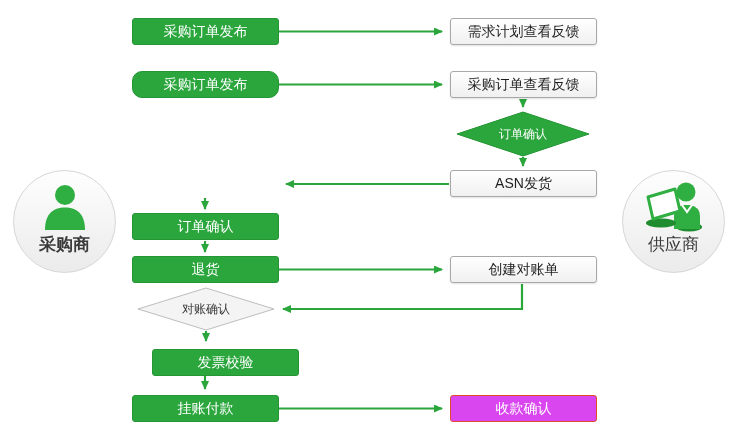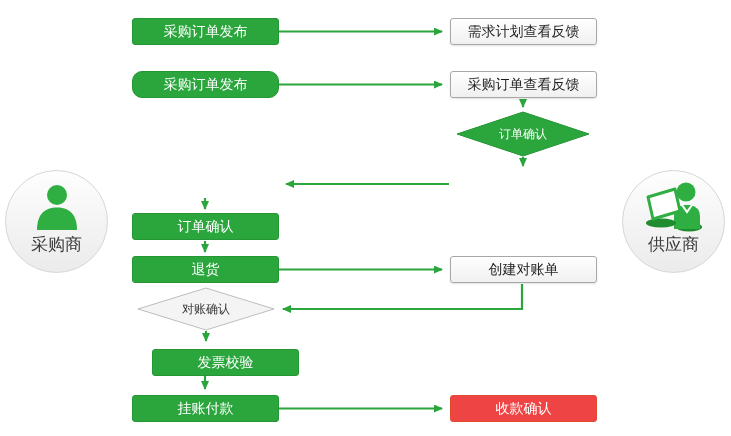--- a/index.html
+++ b/index.html
@@ -4,21 +4,21 @@
 <style>
   html,body{margin:0;padding:0;background:#fff;}
   body{font-family:"Liberation Sans","DejaVu Sans",sans-serif;}
   .stage{position:relative;width:731px;height:436px;background:#fff;overflow:hidden;}
   .connectors{position:absolute;left:0;top:0;width:731px;height:436px;}
   .node{position:absolute;width:147px;height:27px;display:flex;align-items:center;justify-content:center;
         font-size:14px;border-radius:3px;box-sizing:border-box;white-space:nowrap;}
   .node.green{background:#2aa63c;color:#fff;border:1px solid #249634;}
   .node.white{background:linear-gradient(#ffffff,#f0f0f0);border:1px solid #a8a8a8;color:#1e1e1e;
               box-shadow:0 1px 2px rgba(0,0,0,0.12);}
-  .node.red{background:#ef4444;color:#fff;border:1px solid #e04a30;}
+  .node.red{background:#d946ef;color:#fff;border:1px solid #e04a30;}
   .diamond-label{position:absolute;display:flex;align-items:center;justify-content:center;
         font-size:12px;white-space:nowrap;pointer-events:none;}
   .diamond-label.on-green{color:#fff;}
   .diamond-label.on-gray{color:#333;}
   .actor{position:absolute;width:103px;height:103px;border-radius:50%;
          background:linear-gradient(#fefefe,#ebebeb);border:1px solid #d6d6d6;
          display:flex;flex-direction:column;align-items:center;justify-content:flex-start;box-sizing:border-box;}
   .actor .icon{margin-top:12px;height:48px;display:flex;align-items:center;justify-content:center;}
   .actor .actor-label{margin-top:2px;font-size:17px;color:#3a3a3a;}
 </style>
@@ -53,27 +53,28 @@
 
   <div class="node green" style="left:132px;top:18px;">采购订单发布</div>
   <div class="node green" style="left:132px;top:71px;border-radius:10px;">采购订单发布</div>
   <div class="node green" style="left:132px;top:213px;">订单确认</div>
   <div class="node green" style="left:132px;top:256px;text-align:right;">退货</div>
   <div class="node green" style="left:132px;top:349px;margin-left:20px;">发票校验</div>
   <div class="node green" style="left:132px;top:395px;">挂账付款</div>
 
   <div class="node white" style="left:450px;top:18px;">需求计划查看反馈</div>
   <div class="node white" style="left:450px;top:71px;">采购订单查看反馈</div>
+  <div class="node white" style="left:450px;top:170px;">ASN发货</div>
   <div class="node white" style="left:450px;top:256px;">创建对账单</div>
   <div class="node red" style="left:450px;top:395px;">收款确认</div>
 
   <div class="diamond-label on-green" style="left:457px;top:122px;width:132px;height:24px;">订单确认</div>
   <div class="diamond-label on-gray" style="left:138px;top:297px;width:136px;height:24px;">对账确认</div>
 
-  <div class="actor" style="left:5px;top:170px;">
+  <div class="actor" style="left:13px;top:170px;font-weight:bold;">
     <div class="icon">
       <svg width="44" height="46" viewBox="0 0 44 46">
         <circle cx="22" cy="11" r="10" fill="#2fae41"></circle>
         <path d="M2,46 C2,30 10,23.5 22,23.5 C34,23.5 42,30 42,46 Z" fill="#2fae41"></path>
       </svg>
     </div>
     <div class="actor-label">采购商</div>
   </div>
 
   <div class="actor" style="left:622px;top:170px;">

